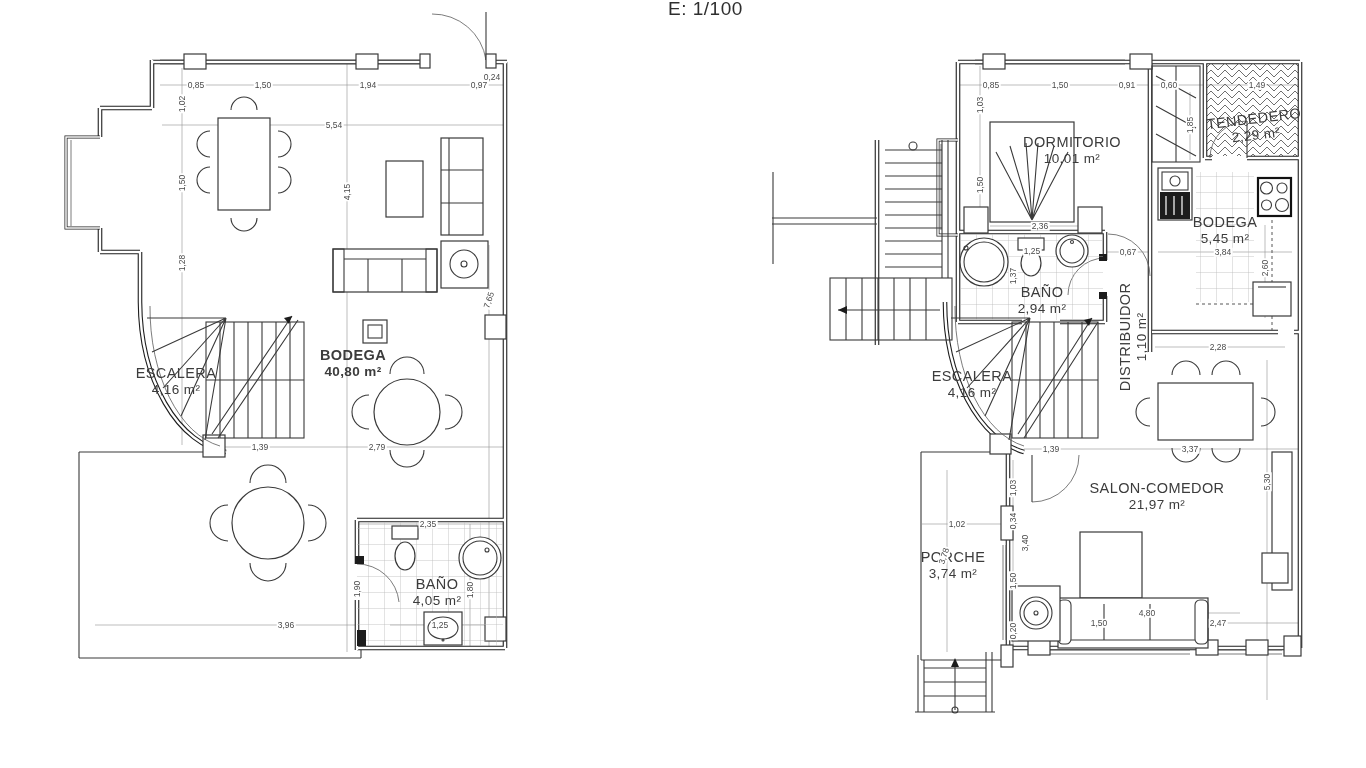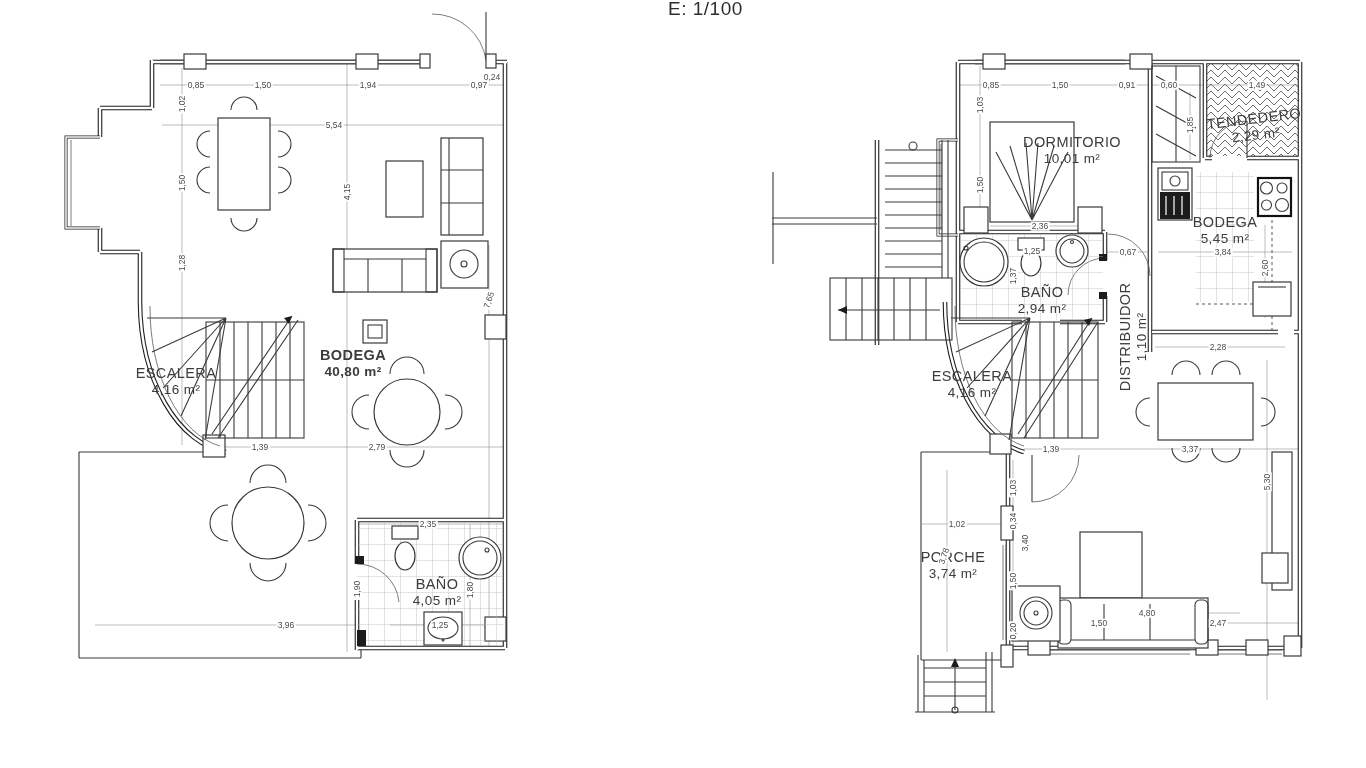--- a/index.html
+++ b/index.html
@@ -326,20 +326,24 @@
         <div class="room-name">BAÑO</div>
         <div class="room-area">2,94 m²</div>
       </div>
       <div class="room-label" style="left: 1133px; top: 337px; transform: translate(-50%, -50%) rotate(-90deg);">
         <div class="room-name">DISTRIBUIDOR</div>
         <div class="room-area">1,10 m²</div>
       </div>
       <div class="room-label" style="left: 972px; top: 384px; transform: translate(-50%, -50%) rotate(0deg);">
         <div class="room-name">ESCALERA</div>
         <div class="room-area">4,16 m²</div>
+      </div>
+      <div class="room-label" style="left: 1157px; top: 496px; transform: translate(-50%, -50%) rotate(0deg);">
+        <div class="room-name">SALON-COMEDOR</div>
+        <div class="room-area">21,97 m²</div>
       </div>
       <div class="room-label" style="left: 953px; top: 565px; transform: translate(-50%, -50%) rotate(0deg);">
         <div class="room-name">PORCHE</div>
         <div class="room-area">3,74 m²</div>
       </div>
       <div class="dim-label" style="left: 991px; top: 85px; transform: translate(-50%, -50%) rotate(0deg);">0,85</div>
       <div class="dim-label" style="left: 1060px; top: 85px; transform: translate(-50%, -50%) rotate(0deg);">1,50</div>
       <div class="dim-label" style="left: 1127px; top: 85px; transform: translate(-50%, -50%) rotate(0deg);">0,91</div>
       <div class="dim-label" style="left: 1169px; top: 85px; transform: translate(-50%, -50%) rotate(0deg);">0,60</div>
       <div class="dim-label" style="left: 1257px; top: 85px; transform: translate(-50%, -50%) rotate(0deg);">1,49</div>

